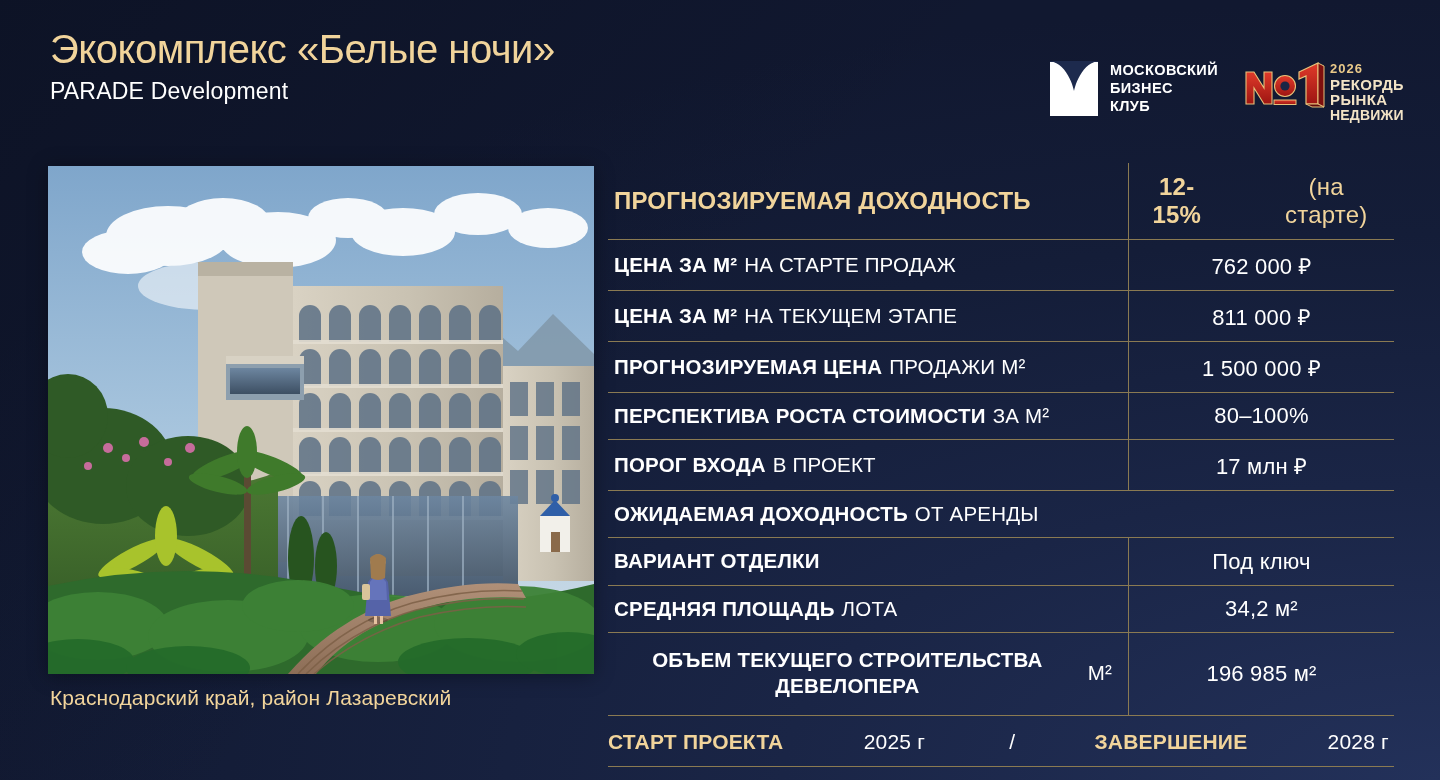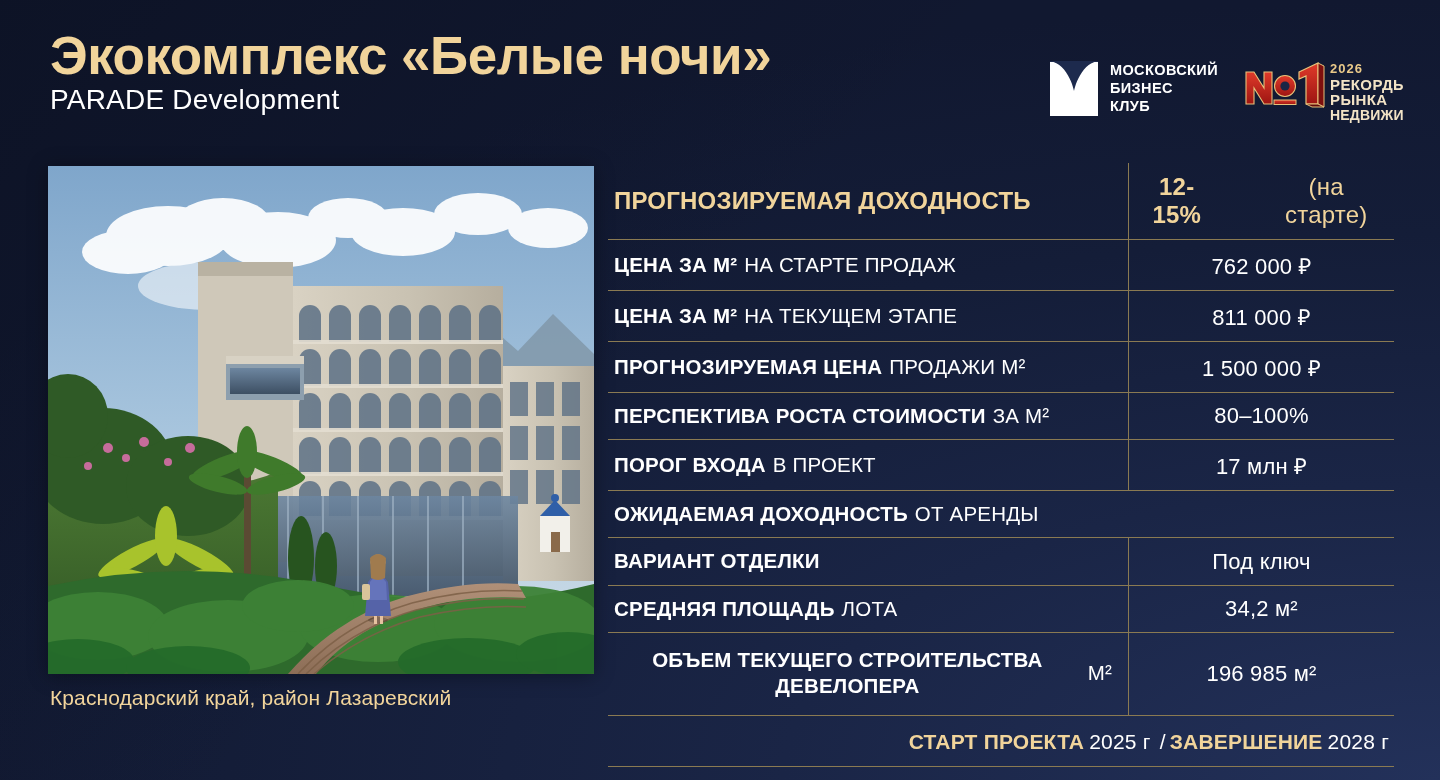--- a/index.html
+++ b/index.html
@@ -17,25 +17,25 @@
   }
   .slide::after{
     content:""; position:absolute; inset:0;
     background:linear-gradient(135deg, rgba(10,15,30,.55) 0%, rgba(10,15,30,0) 45%);
     pointer-events:none;
   }
 
   
   .header { position:absolute; left:50px; top:28px; width:1000px; z-index:5;}
   .title {
-    font-size:53px; font-weight:700; letter-spacing:-.5px;
+    font-size:40px; font-weight:400; letter-spacing:-.5px;
     color:#f1d49b; line-height:1.06; white-space:nowrap;
   }
   .subtitle {
-    font-size:28px; font-weight:400;
+    margin-top:8px; font-size:23px; font-weight:400;
     color:#ffffff; letter-spacing:.2px;
   }
 
   
   .logos { position:absolute; right:36px; top:52px; display:flex; align-items:center; gap:26px; z-index:6;}
   .mbk { display:flex; align-items:center; gap:12px; }
   .mbk-mark { width:48px; height:55px; flex:none; }
   .mbk-text { font-size:14.5px; font-weight:700; color:#fff; line-height:1.26; letter-spacing:.4px; text-transform:uppercase;}
   .rec { position:relative; width:160px; height:72px; }
   .rec svg { display:block; }
@@ -81,21 +81,21 @@
   .row.head .cell-label { font-size:24px; font-weight:700; }
   .row.head .cell-value { font-size:24px; font-weight:700; }
   .row.head .cell-value .light { font-weight:400; font-size:24px; margin-left:6px;}
   .b { font-weight:700; }
   .n { font-weight:400; }
   .cell-label .b + .n { margin-left:7px; }
   .row.tall .cell-label { padding-top:14px; padding-bottom:16px; }
   .row.last .cell-value { border-left:1px solid #8a7a52; }
 
   .footer {
-    display:flex; align-items:center; justify-content:flex-end;
+    display:flex; align-items:center; justify-content:space-between;
     padding:14px 0 12px;
     border-bottom:1px solid #8a7a52;
     font-size:21px; letter-spacing:.2px;
   }
   .footer .g { color:#f1d49b; font-weight:700; text-transform:uppercase; }
   .footer .w { color:#ffffff; font-weight:400; margin:0 5px; }
   .footer .sep { color:#ffffff; margin:0 4px; }
 </style>
 </head>
 <body>

